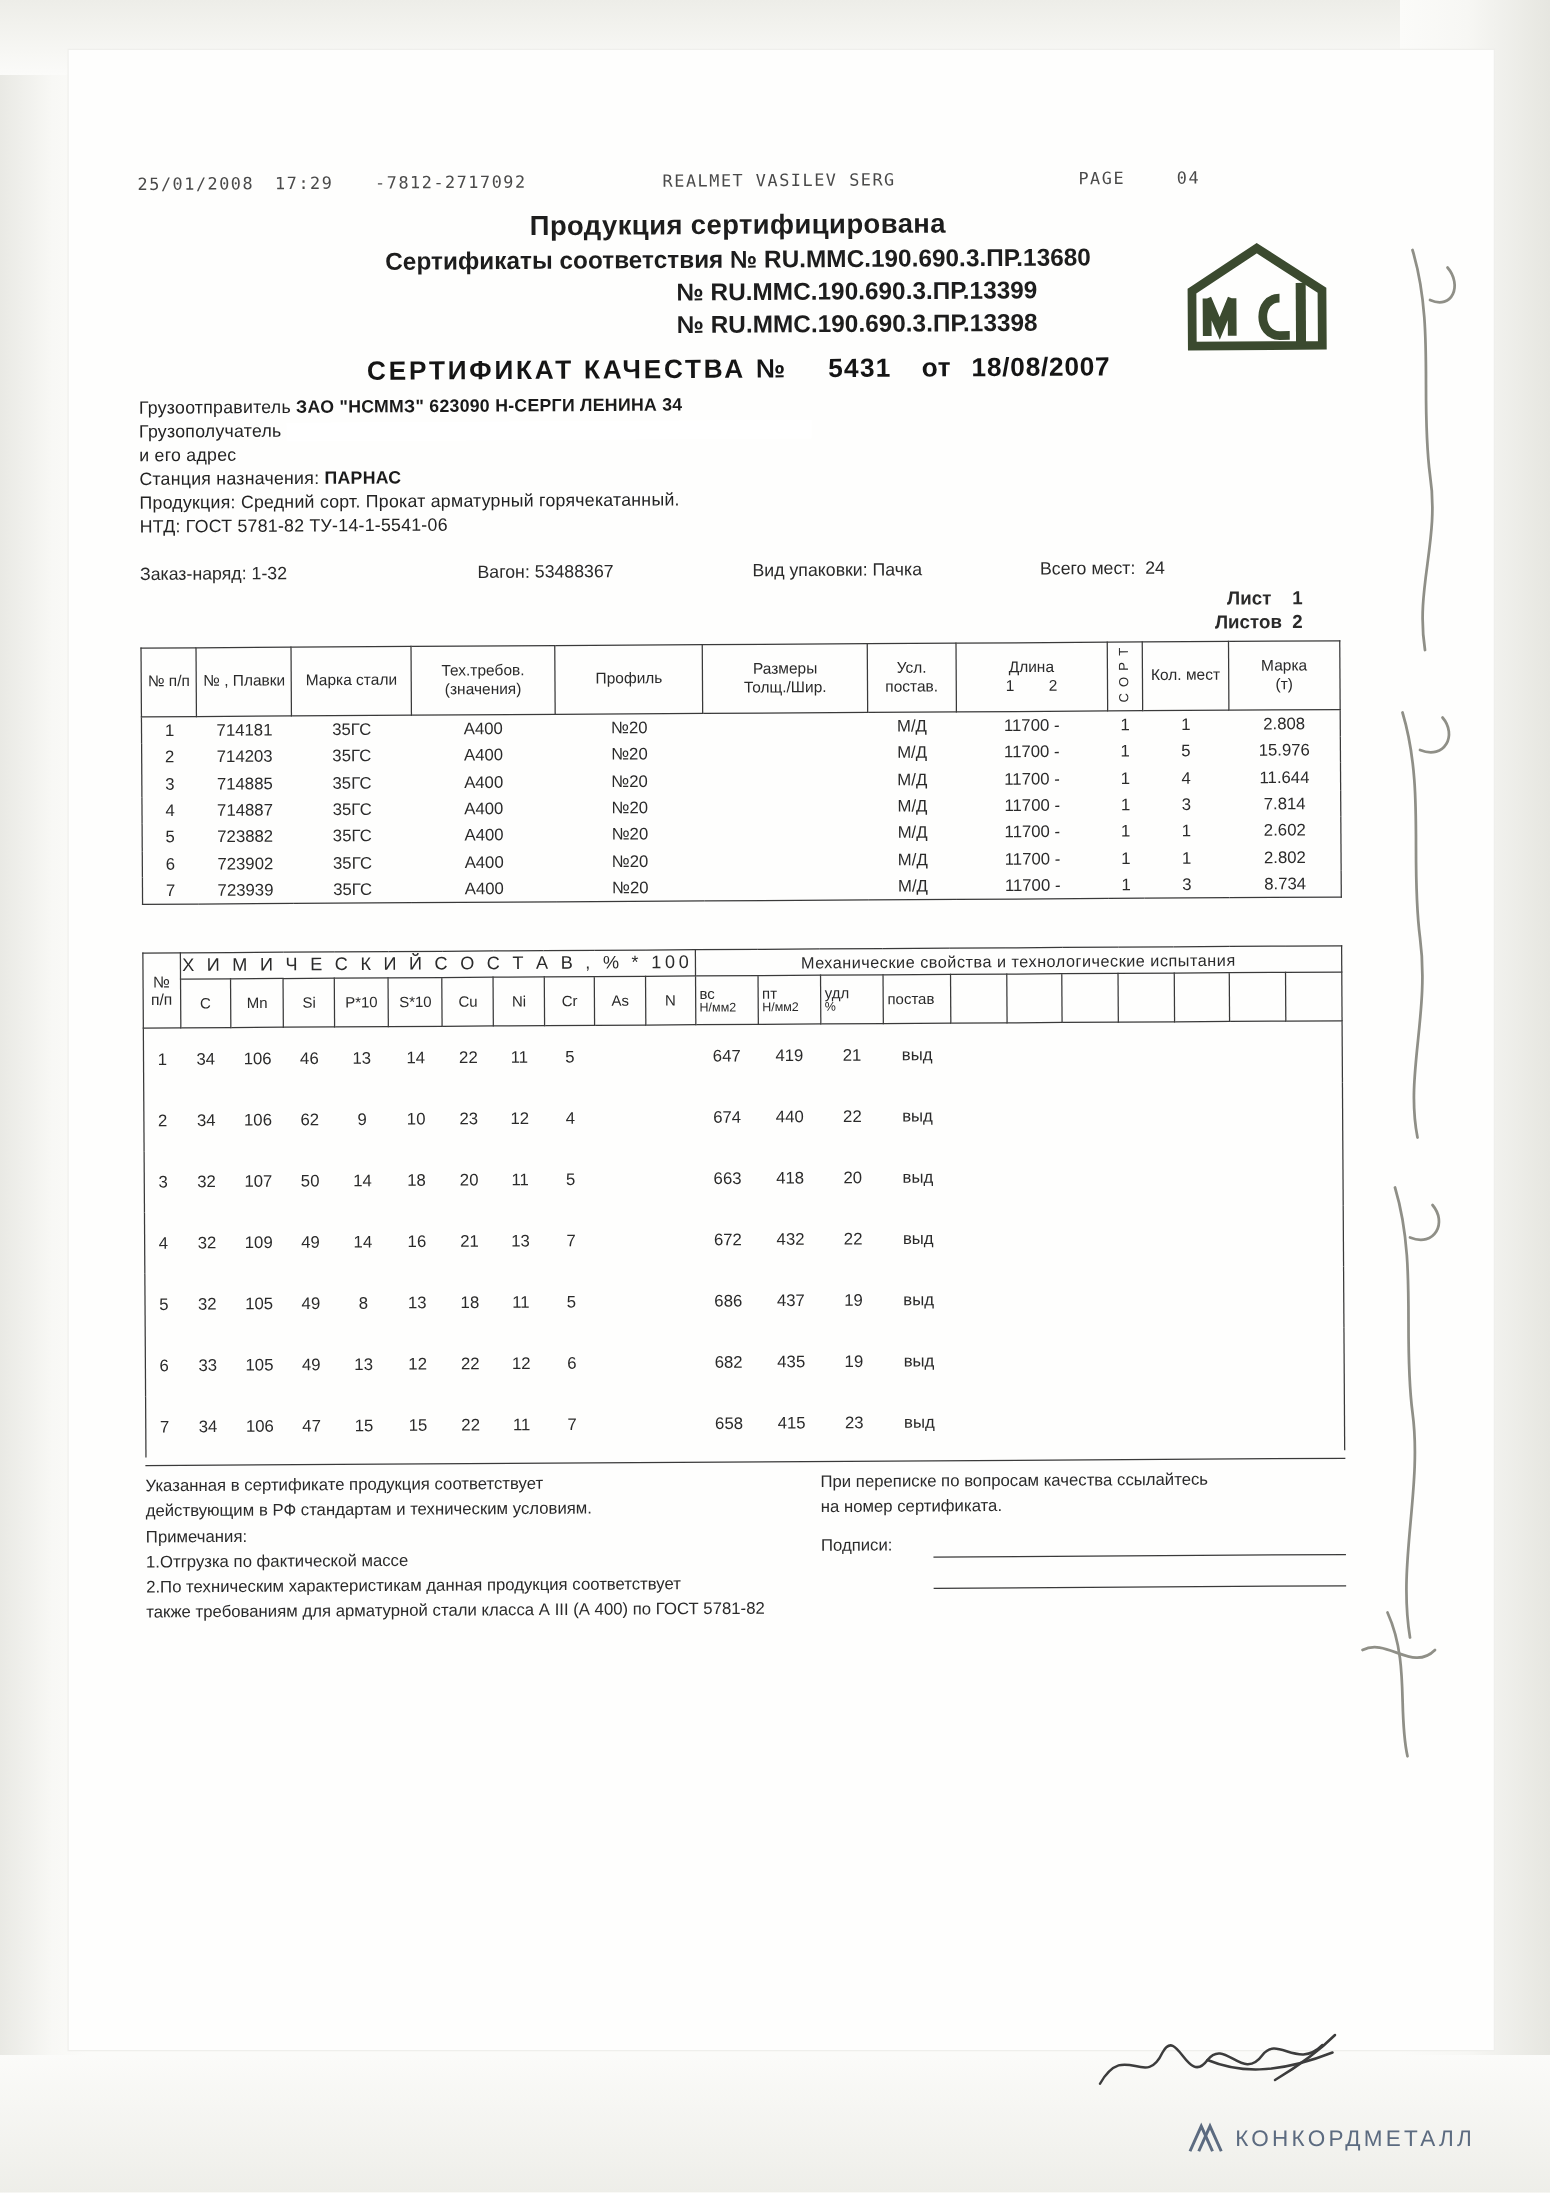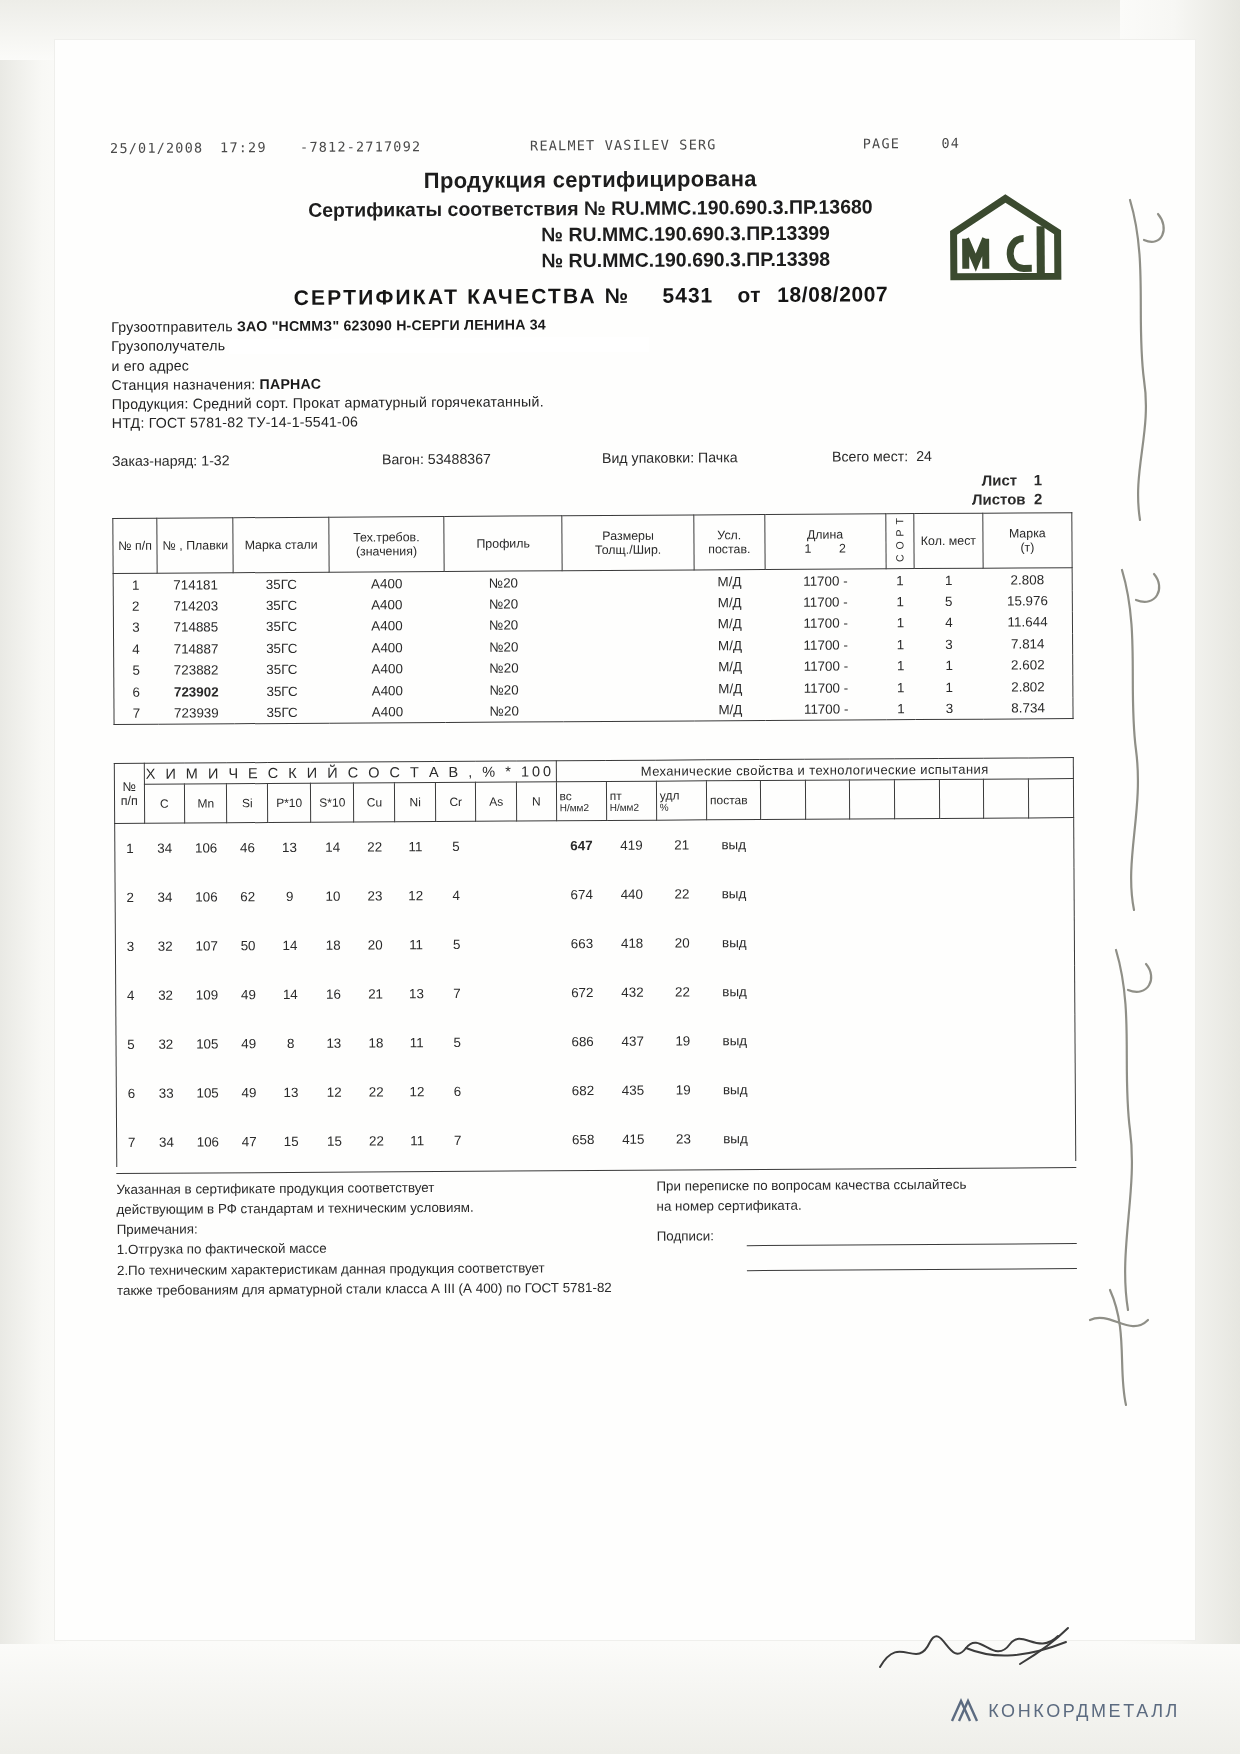--- a/index.html
+++ b/index.html
@@ -382,21 +382,21 @@
           <td style="width: 124px;">№20</td>
           <td style="width: 140px;"></td>
           <td style="width: 70px;">М/Д</td>
           <td style="width: 130px;">11700 -</td>
           <td style="width: 26px;">1</td>
           <td style="width: 70px;">1</td>
           <td style="width: 92px;">2.602</td>
         </tr>
         <tr>
           <td style="width: 44px;">6</td>
-          <td style="width: 76px; font-weight: bold;">723902</td>
+          <td style="width: 76px;">723902</td>
           <td style="width: 100px;">35ГС</td>
           <td style="width: 118px;">А400</td>
           <td style="width: 124px;">№20</td>
           <td style="width: 140px;"></td>
           <td style="width: 70px;">М/Д</td>
           <td style="width: 130px;">11700 -</td>
           <td style="width: 26px;">1</td>
           <td style="width: 70px;">1</td>
           <td style="width: 92px;">2.802</td>
         </tr>
@@ -453,21 +453,21 @@
           <td style="width: 44px;">34</td>
           <td style="width: 44px;">106</td>
           <td style="width: 44px;">46</td>
           <td style="width: 44px;">13</td>
           <td style="width: 44px;">14</td>
           <td style="width: 44px;">22</td>
           <td style="width: 44px;">11</td>
           <td style="width: 44px;">5</td>
           <td style="width: 44px;"></td>
           <td style="width: 44px;"></td>
-          <td style="width: 52px; font-weight: bold;">647</td>
+          <td style="width: 52px;">647</td>
           <td style="width: 52px;">419</td>
           <td style="width: 52px;">21</td>
           <td style="width: 52px;">выд</td>
           <td style="width: 52px;">&nbsp;</td>
           <td style="width: 52px;">&nbsp;</td>
           <td style="width: 52px;">&nbsp;</td>
           <td style="width: 52px;">&nbsp;</td>
           <td style="width: 52px;">&nbsp;</td>
           <td style="width: 52px;">&nbsp;</td>
           <td style="width: 52px;">&nbsp;</td>

